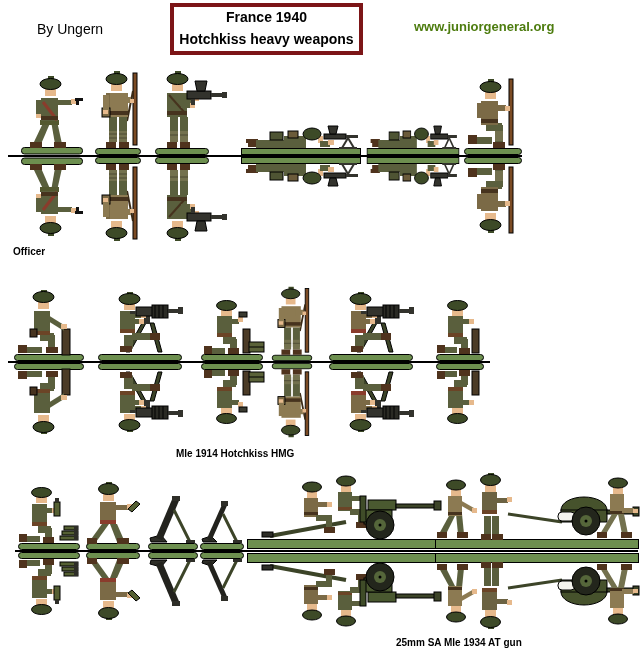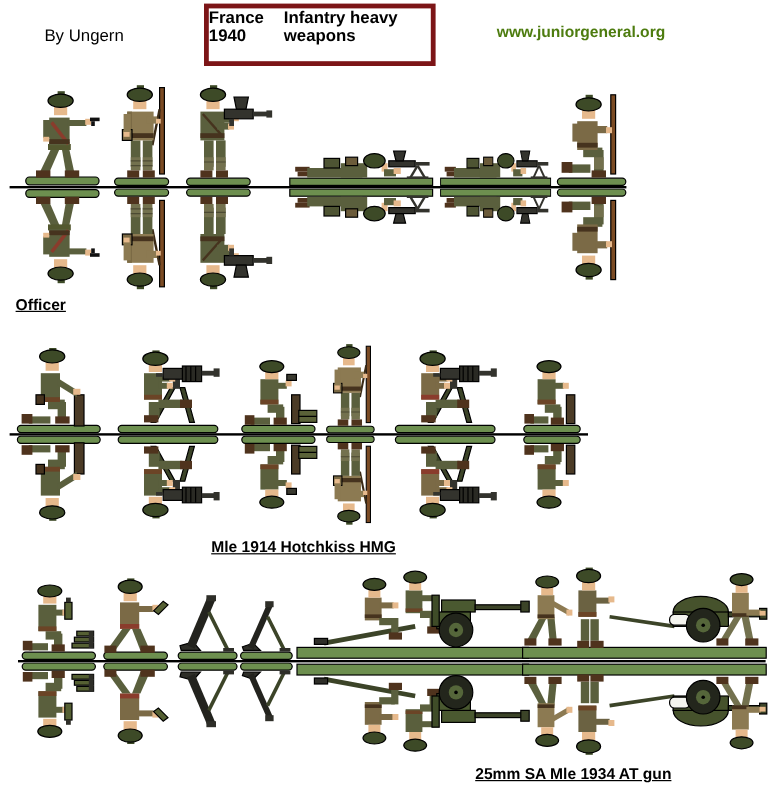--- a/index.html
+++ b/index.html
@@ -1,39 +1,39 @@
 <!DOCTYPE html>
 <html><head>
 <meta charset="utf-8">
 <style>
   html,body{margin:0;padding:0;background:#fff;}
   #sheet{position:relative;width:641px;height:659px;background:#fff;overflow:hidden;
          font-family:"Liberation Sans",sans-serif;color:#000;}
   .byline{position:absolute;left:37px;top:21px;font-size:14px;font-weight:normal;}
   .titlebox{position:absolute;left:170px;top:3px;width:185px;height:44px;border:4px solid #7c1517;
-            display:flex;flex-direction:row;justify-content:space-around;align-items:flex-start;
+            display:flex;flex-direction:column;justify-content:space-around;align-items:center;
             background:#fff;}
   .titlebox div{font-size:14px;font-weight:bold;line-height:1.1;}
   .weburl{position:absolute;left:414px;top:19px;font-size:13px;font-weight:bold;color:#4d7c0f;}
-  .label{position:absolute;font-size:13px;font-weight:bold;white-space:nowrap;text-decoration:underline;}
+  .label{position:absolute;font-size:10px;font-weight:bold;white-space:nowrap;}
   .foldline{position:absolute;height:2px;background:#000;}
   .unit{position:absolute;display:flex;flex-direction:column;align-items:flex-start;}
   .unit svg{display:block;}
   .mirror{transform:scaleY(-1);margin-top:2px;}
   svg .ol{stroke:#000;stroke-width:1;}
 </style>
 </head>
 <body>
 
 <div id="sheet">
 
   <div class="byline">By Ungern</div>
   <div class="titlebox">
     <div>France 1940</div>
-    <div>Infantry heavy weapons</div>
+    <div>Hotchkiss heavy weapons</div>
   </div>
   <div class="weburl">www.juniorgeneral.org</div>
 
   <div class="foldline" style="left:8px;top:155px;width:514px;"></div>
   <div class="foldline" style="left:8px;top:361px;width:482px;"></div>
   <div class="foldline" style="left:15px;top:550px;width:623px;"></div>
 
   <div class="unit" style="left:20px;top:71px;">
     <svg width="64" height="84" viewBox="0 0 64 84">
       <rect class="ol" x="1.5" y="76.5" width="61" height="6.5" rx="3" fill="#6d8f4f"></rect>

